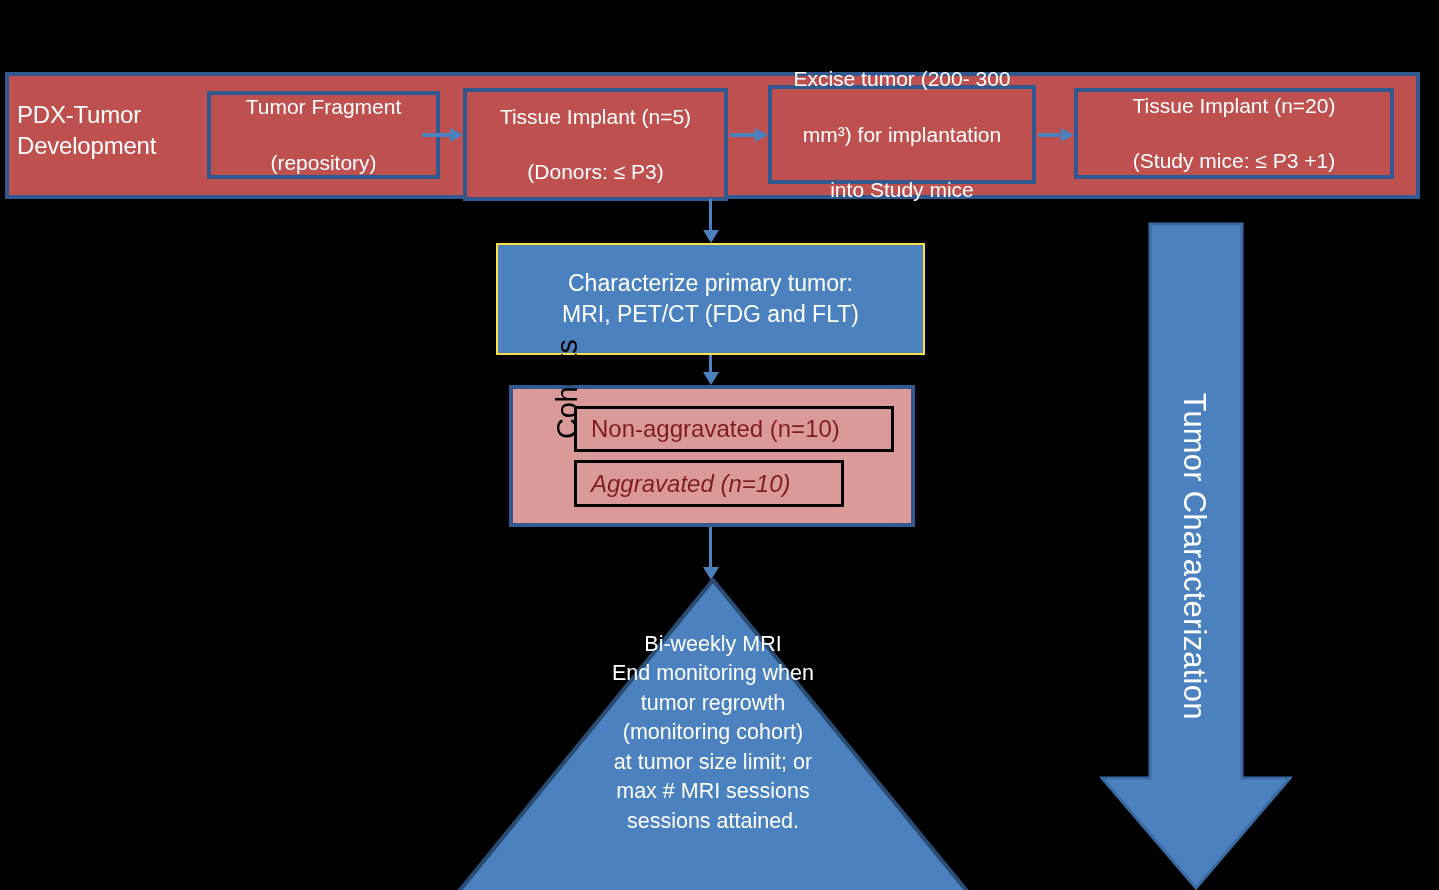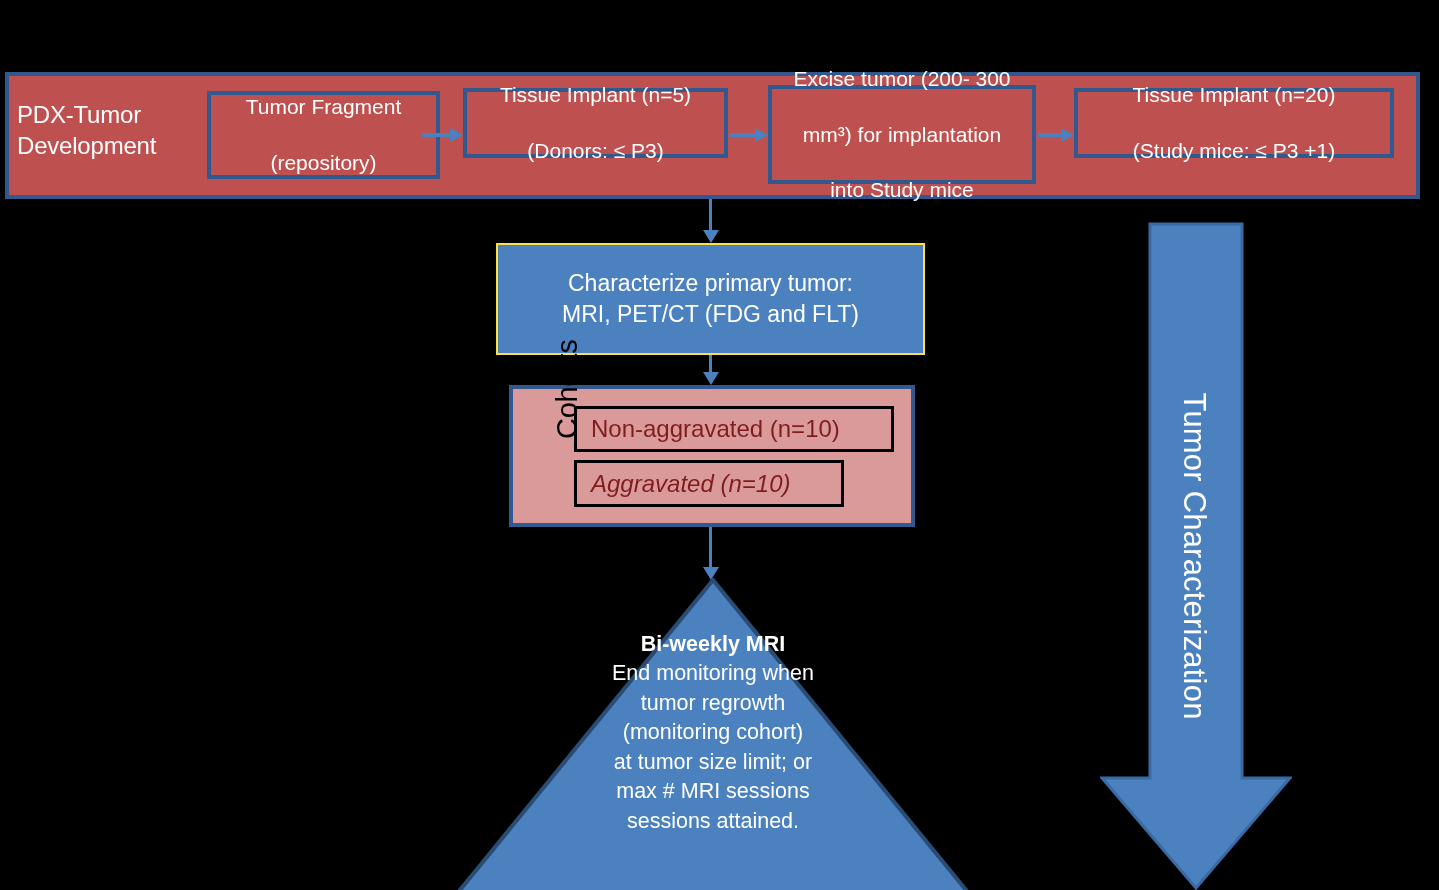--- a/index.html
+++ b/index.html
@@ -51,23 +51,23 @@
     line-height: 1.32;
     text-align: center;
     display: flex;
     align-items: center;
     justify-content: center;
     padding: 2px 18px;
   }
   .redbox span { display: block; width: 100%; }
 
   #box-fragment { left: 207px; top: 91px; width: 233px; height: 88px; }
-  #box-implant5 { left: 463px; top: 88px; width: 265px; height: 70px; }
+  #box-implant5 { left: 463px; top: 88px; width: 265px; height: 113px; }
   #box-excise   { left: 768px; top: 85px; width: 268px; height: 99px; }
-  #box-implant20{ left: 1074px; top: 88px; width: 320px; height: 70px; align-items: center; }
+  #box-implant20{ left: 1074px; top: 88px; width: 320px; height: 91px; align-items: center; }
 
   
   .harrow {
     position: absolute;
     height: 14px;
     top: 128px;
   }
   .harrow .shaft {
     position: absolute;
     left: 0;
@@ -187,21 +187,21 @@
     left: 50%;
     top: 52px;
     transform: translateX(-50%);
     width: 400px;
     text-align: center;
     color: #FFFFFF;
     font-size: 21.5px;
     line-height: 1.37;
     pointer-events: none;
   }
-  #diamond-text .hdr { font-weight: bold; }
+  #diamond-text .hdr { font-weight: normal; }
 
   
   #big-arrow {
     position: absolute;
     left: 1100px;
     top: 222px;
     width: 192px;
     height: 668px;
   }
   #big-arrow svg { display: block; }

